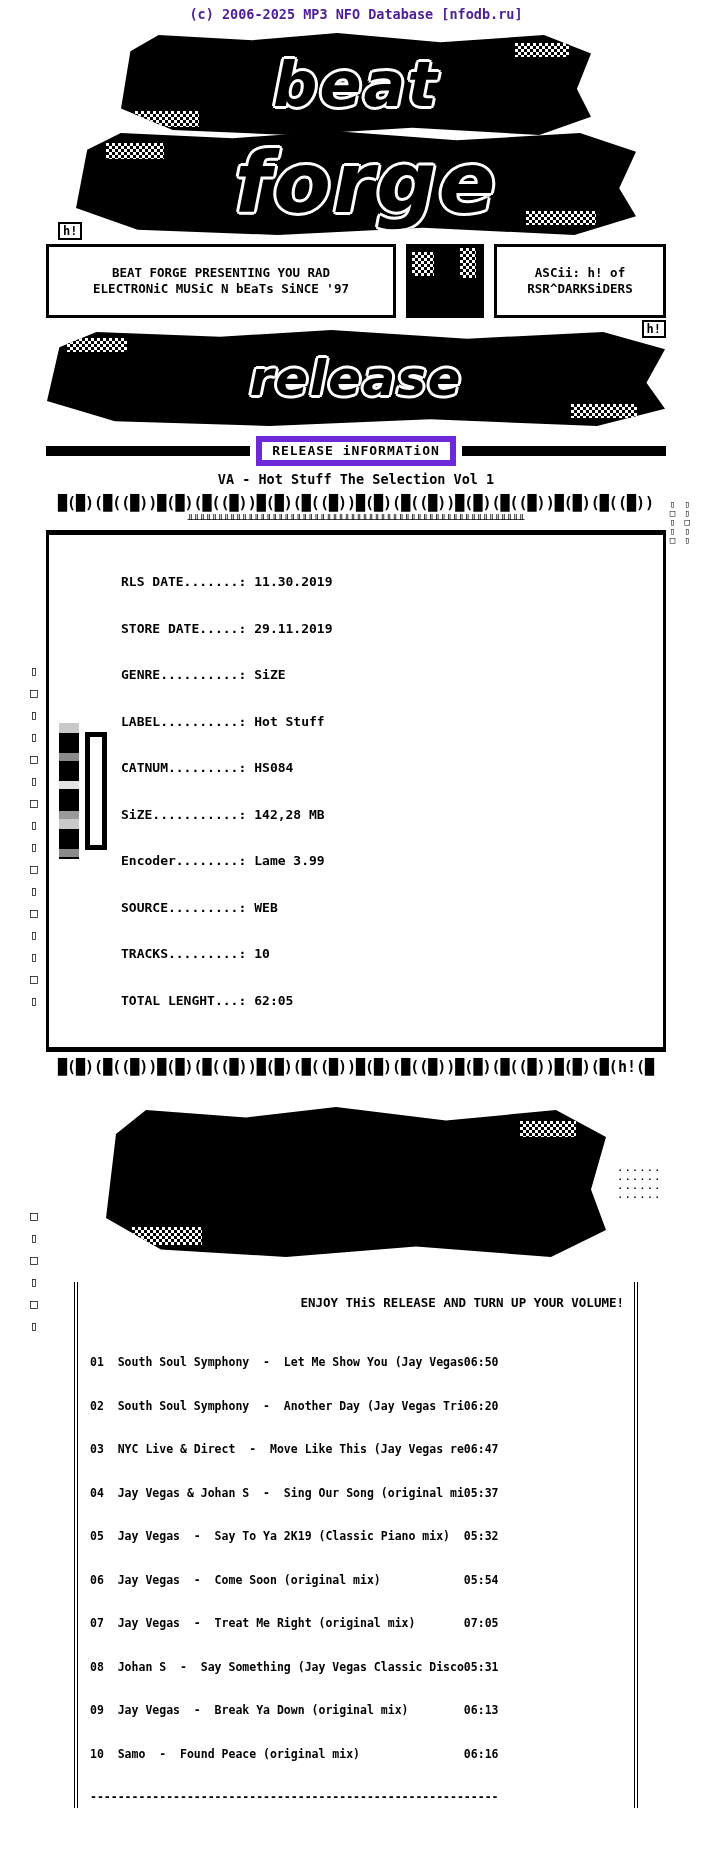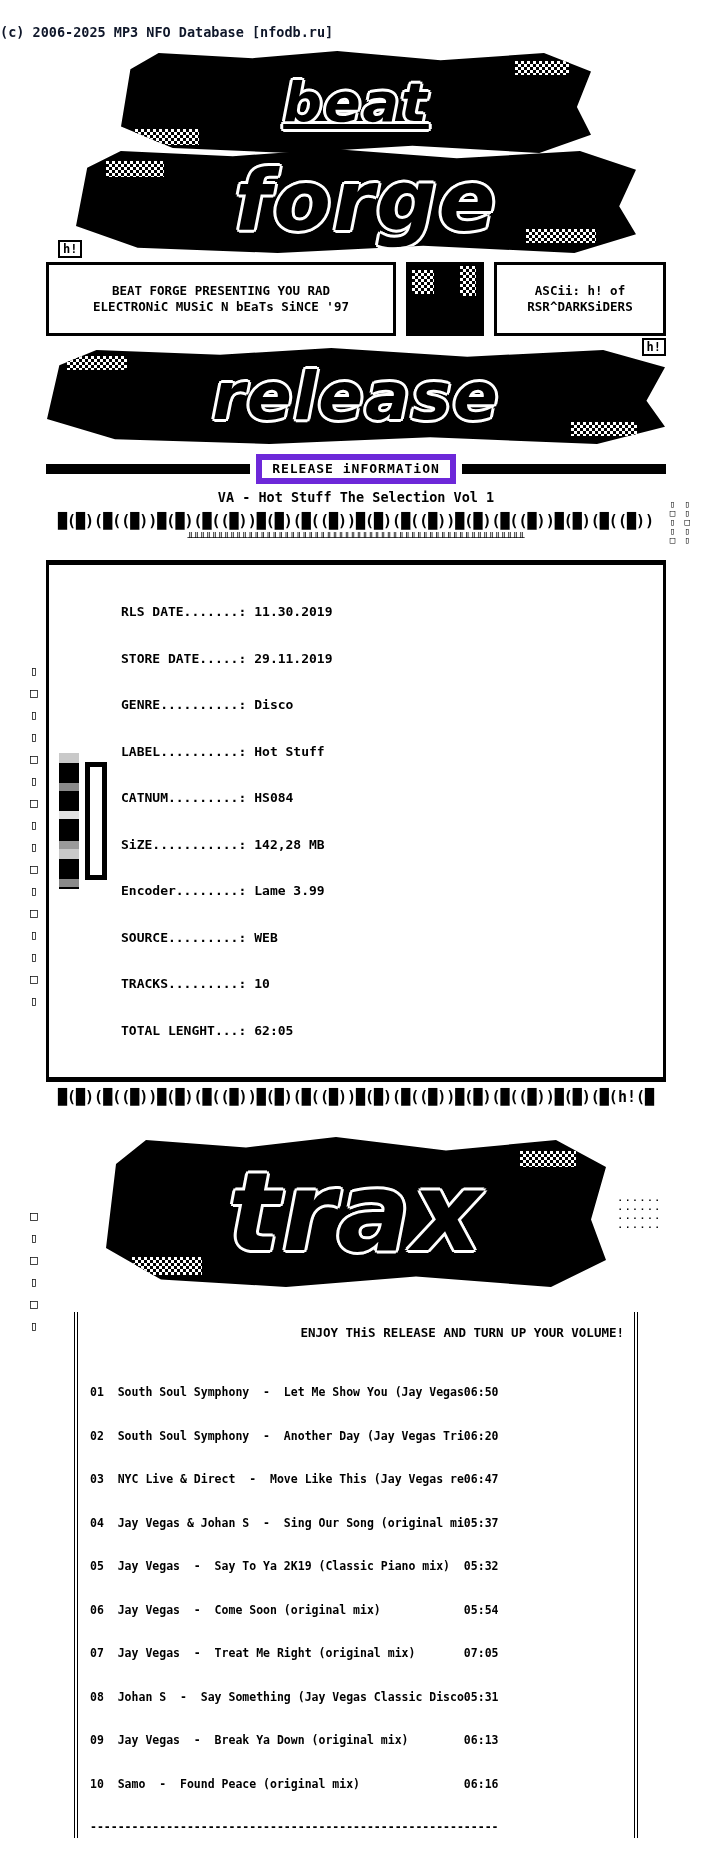--- a/index.html
+++ b/index.html
@@ -1,18 +1,18 @@
 <!DOCTYPE html>
 <html><head>
 <meta charset="utf-8">
 <style>
   html,body{margin:0;padding:0;background:#ffffff;}
   .page{position:relative;width:712px;height:1860px;background:#fff;overflow:hidden;
         font-family:"DejaVu Sans Mono",monospace;color:#000;}
-  .red-header{padding-top:24px;text-align:left;color:#0f172a;
+  .red-header{padding-top:6px;text-align:center;color:#4c1d95;
         font:bold 13.5px/16px "DejaVu Sans Mono",monospace;letter-spacing:0;}
   .col{width:620px;margin:0 auto;position:relative;}
 
   
   .art{position:relative;display:flex;flex-direction:column;align-items:center;justify-content:center;}
   .blob{position:relative;background:#000;display:flex;align-items:center;justify-content:center;
         clip-path:polygon(2% 18%,8% 2%,28% 7%,46% 0,68% 9%,90% 2%,100% 20%,97% 55%,100% 82%,89% 100%,62% 93%,36% 100%,11% 95%,0 74%);}
   .graffiti{font-family:"DejaVu Sans",sans-serif;font-weight:bold;font-style:italic;color:#000;
         letter-spacing:2px;white-space:nowrap;
         text-shadow:3px 0 #fff,-3px 0 #fff,0 3px #fff,0 -3px #fff,2px 2px #fff,-2px -2px #fff,2px -2px #fff,-2px 2px #fff;}
@@ -61,21 +61,21 @@
 <body>
 
 <div class="page">
 
   <div class="red-header">(c) 2006-2025 MP3 NFO Database [nfodb.ru]</div>
 
   <div class="col">
 
     <div class="art" style="height:212px;margin-top:6px;">
       <div class="blob" style="width:470px;height:102px;">
-        <span class="graffiti" style="font-size:54px;text-decoration:underline;">beat</span>
+        <span class="graffiti" style="font-size:62px;">beat</span>
         <span class="dither" style="left:14px;bottom:8px;width:64px;height:16px;"></span>
         <span class="dither" style="right:22px;top:10px;width:54px;height:14px;"></span>
       </div>
       <div class="blob" style="width:560px;height:104px;margin-top:-4px;">
         <span class="graffiti" style="font-size:84px;margin-left:20px;">forge</span>
         <span class="dither" style="left:30px;top:12px;width:58px;height:16px;"></span>
         <span class="dither" style="right:40px;bottom:10px;width:70px;height:14px;"></span>
       </div>
       <span class="htag" style="position:absolute;left:12px;bottom:0;">h!</span>
     </div>
@@ -91,61 +91,60 @@
       </div>
       <div class="cbox" style="flex:0 0 150px;">
         <div>ASCii: h! of</div>
         <div>RSR^DARKSiDERS</div>
       </div>
     </div>
 
     <div class="art" style="height:112px;">
       <span class="htag" style="position:absolute;right:0;top:-2px;">h!</span>
       <div class="blob" style="width:618px;height:96px;">
-        <span class="graffiti" style="font-size:66px;">release</span>
+        <span class="graffiti" style="font-size:48px;">release</span>
         <span class="dither" style="left:20px;top:8px;width:60px;height:14px;"></span>
         <span class="dither" style="right:28px;bottom:8px;width:66px;height:14px;"></span>
       </div>
     </div>
 
     <div class="label-row">
       <div class="label-bar"></div>
       <div class="section-label">RELEASE iNFORMATiON</div>
       <div class="label-bar"></div>
     </div>
 
     <div class="nfo-title">VA - Hot Stuff The Selection Vol 1</div>
 
     <div class="strip" style="margin-top:3px;">█(█)(█((█))█(█)(█((█))█(█)(█((█))█(█)(█((█))█(█)(█((█))█(█)(█((█))</div>
     <div class="smallrow">╨╨╨╨╨╨╨╨╨╨╨╨╨╨╨╨╨╨╨╨╨╨╨╨╨╨╨╨╨╨╨╨╨╨╨╨╨╨╨╨╨╨╨╨╨╨╨╨╨╨╨╨╨╨╨╨</div>
 
-    <div class="panel" style="margin-top:16px;">
+    <div class="panel" style="margin-top:4px;">
       <div class="panel-left">
         <div class="gradbar" style="height:136px;"></div>
         <div class="slot" style="height:108px;"></div>
       </div>
       <div class="fields">
         <div class="frow"><span class="flabel">RLS DATE.......:</span><span class="fvalue">11.30.2019</span></div>
         <div class="frow"><span class="flabel">STORE DATE.....:</span><span class="fvalue">29.11.2019</span></div>
-        <div class="frow"><span class="flabel">GENRE..........:</span><span class="fvalue">Disco</span></div>
+        <div class="frow"><span class="flabel">GENRE..........:</span><span class="fvalue">SiZE</span></div>
         <div class="frow"><span class="flabel">LABEL..........:</span><span class="fvalue">Hot Stuff</span></div>
         <div class="frow"><span class="flabel">CATNUM.........:</span><span class="fvalue">HS084</span></div>
         <div class="frow"><span class="flabel">SiZE...........:</span><span class="fvalue">142,28 MB</span></div>
         <div class="frow"><span class="flabel">Encoder........:</span><span class="fvalue">Lame 3.99</span></div>
         <div class="frow"><span class="flabel">SOURCE.........:</span><span class="fvalue">WEB</span></div>
         <div class="frow"><span class="flabel">TRACKS.........:</span><span class="fvalue">10</span></div>
         <div class="frow"><span class="flabel">TOTAL LENGHT...:</span><span class="fvalue">62:05</span></div>
       </div>
     </div>
 
     <div class="strip" style="margin-top:4px;">█(█)(█((█))█(█)(█((█))█(█)(█((█))█(█)(█((█))█(█)(█((█))█(█)(█(h!(█</div>
 
     <div class="art" style="height:200px;margin-top:4px;">
       <div class="blob" style="width:500px;height:150px;">
-        <span class="graffiti" style="font-size:108px;">trax</span>
         <span class="dither" style="left:26px;bottom:12px;width:70px;height:18px;"></span>
         <span class="dither" style="right:30px;top:14px;width:56px;height:16px;"></span>
       </div>
       <div class="minigrid" style="right:4px;top:84px;">······
 ······
 ······
 ······</div>
     </div>
 
     <div class="track-frame">

